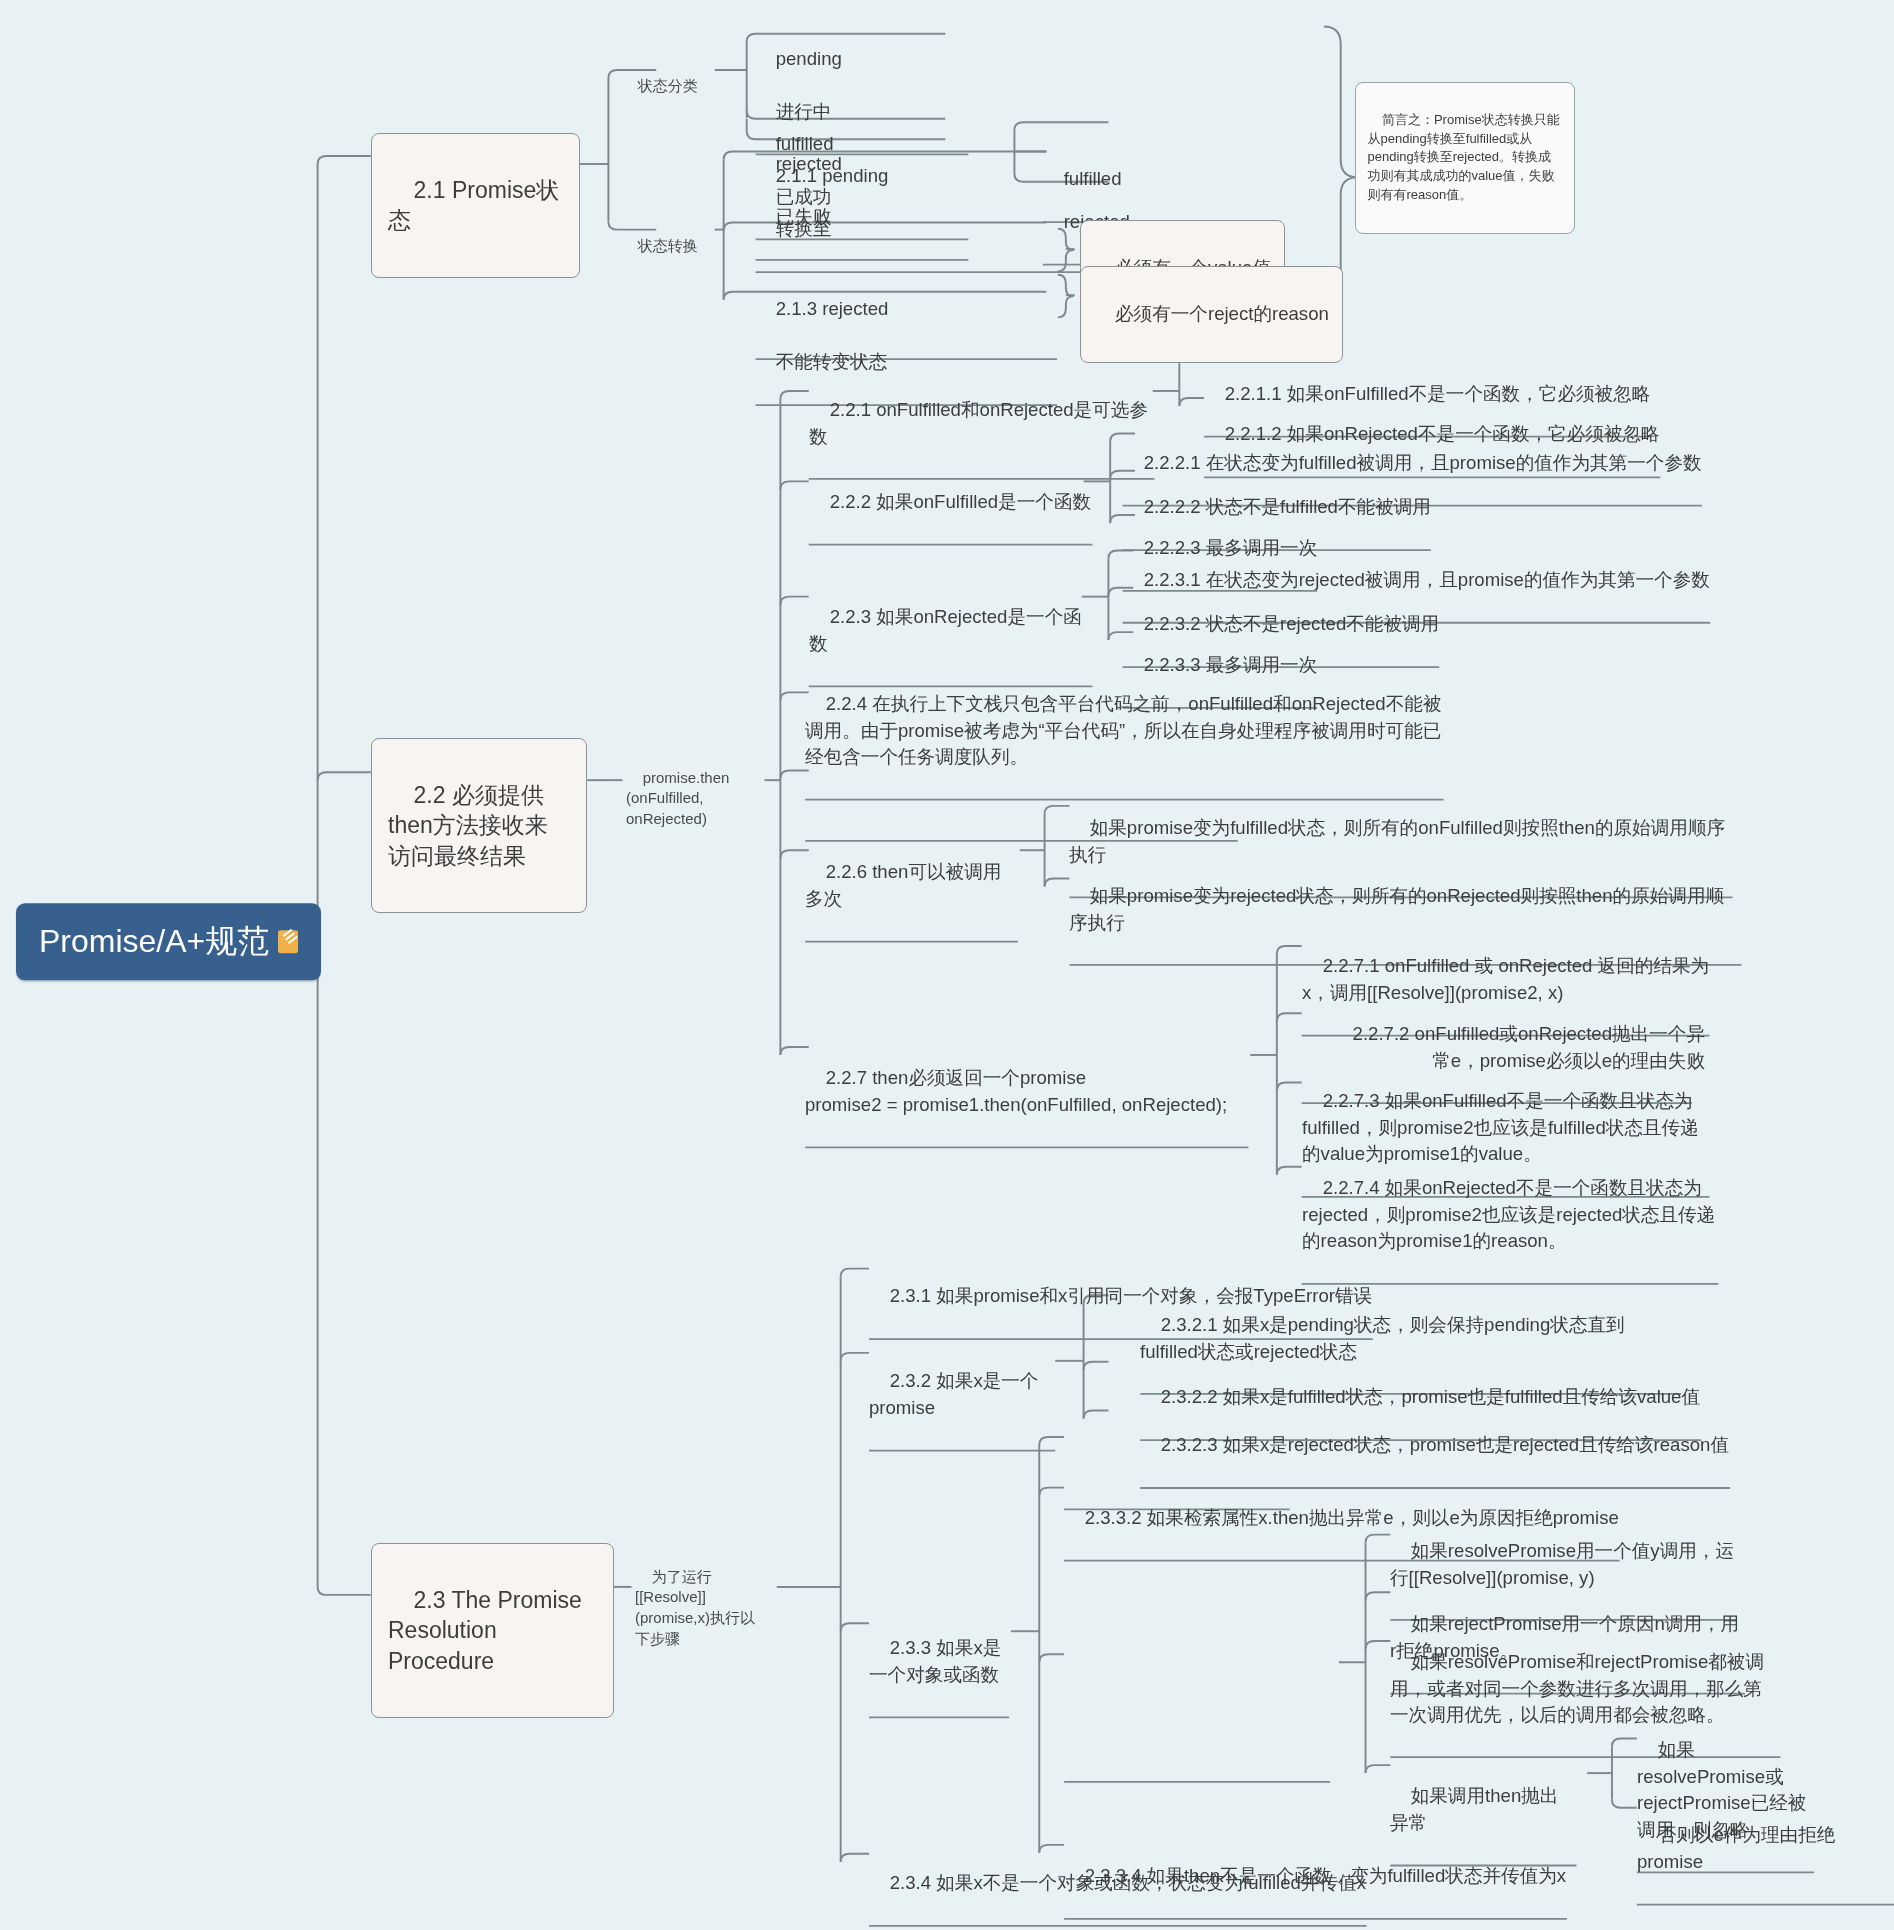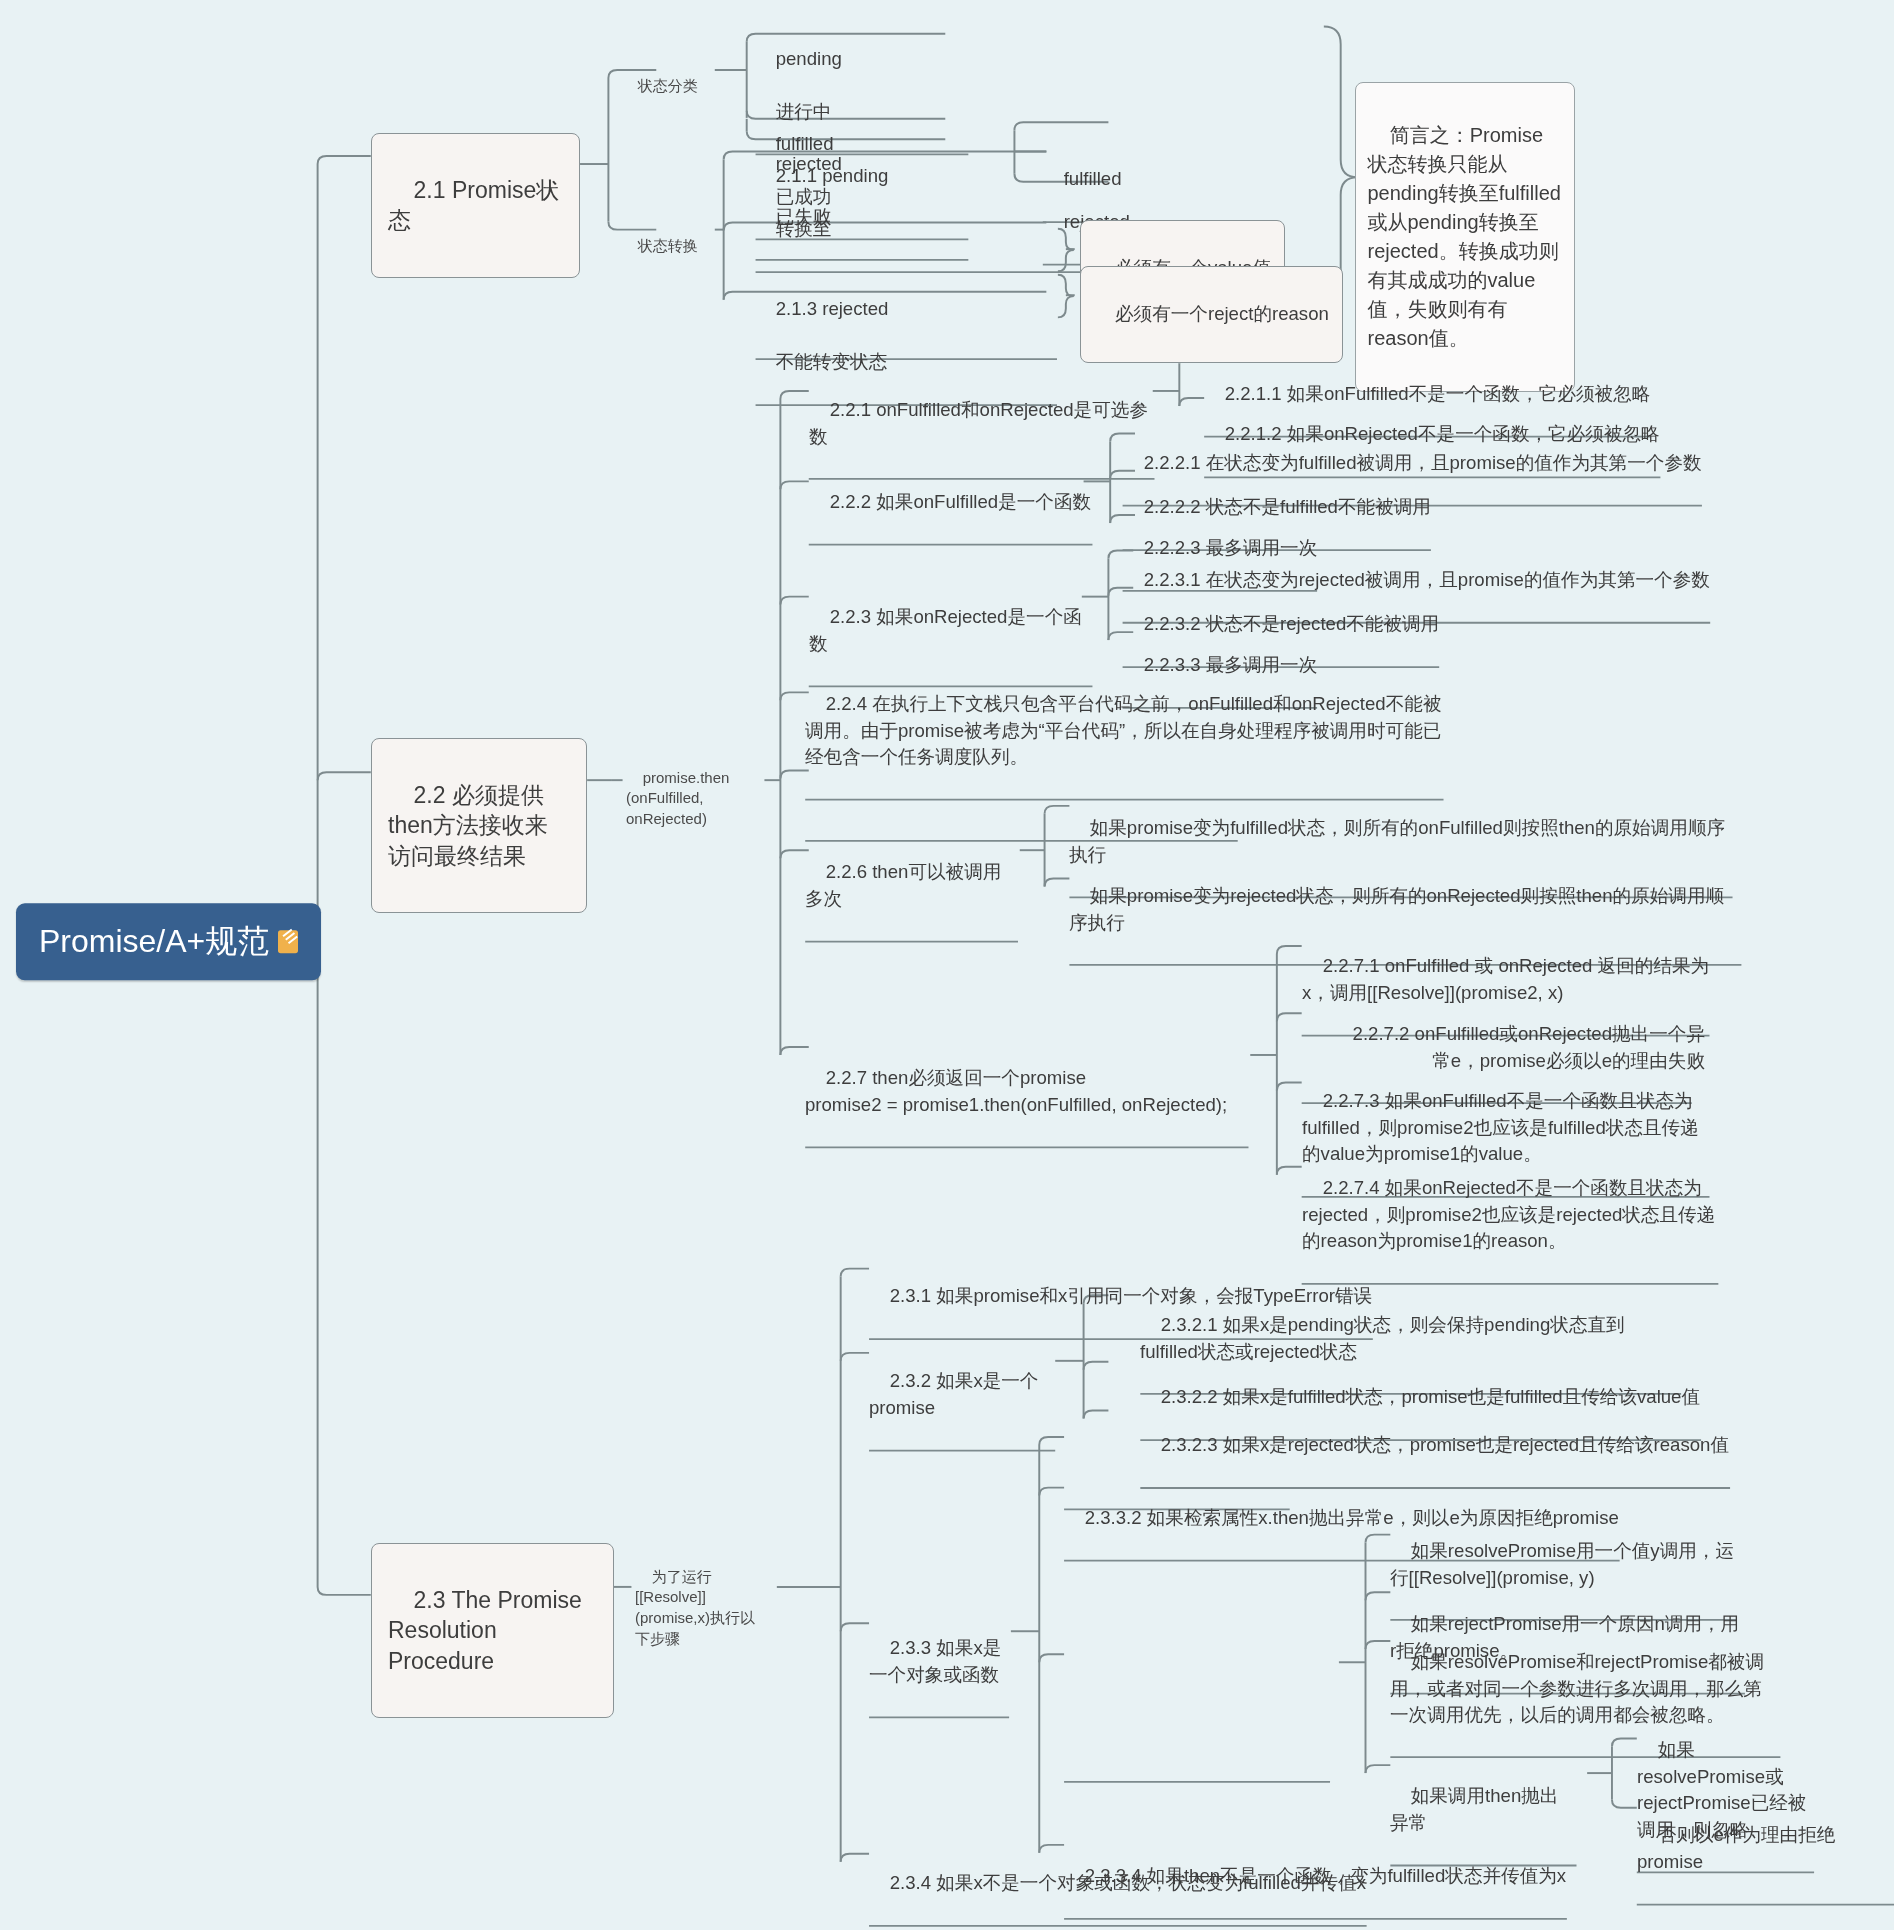--- a/index.html
+++ b/index.html
@@ -29,21 +29,21 @@
     border: 1.4px solid #8a9396;
     border-radius: 8px;
     background: #f7f4f2;
     padding: 8px 13.3px;
   }
   .note {
     border: 1.4px solid #9aa3a6;
     border-radius: 8px;
     background: #fbfafa;
     padding: 8.9px 11.5px;
-    font-size: 20px;
+    font-size: 13px;
     line-height: 1.45;
   }
   .root {
     background: #37608f;
     color: #ffffff;
     border-radius: 8.9px;
     font-size: 32px;
     padding: 16px 23px;
     display: flex;
     align-items: center;

